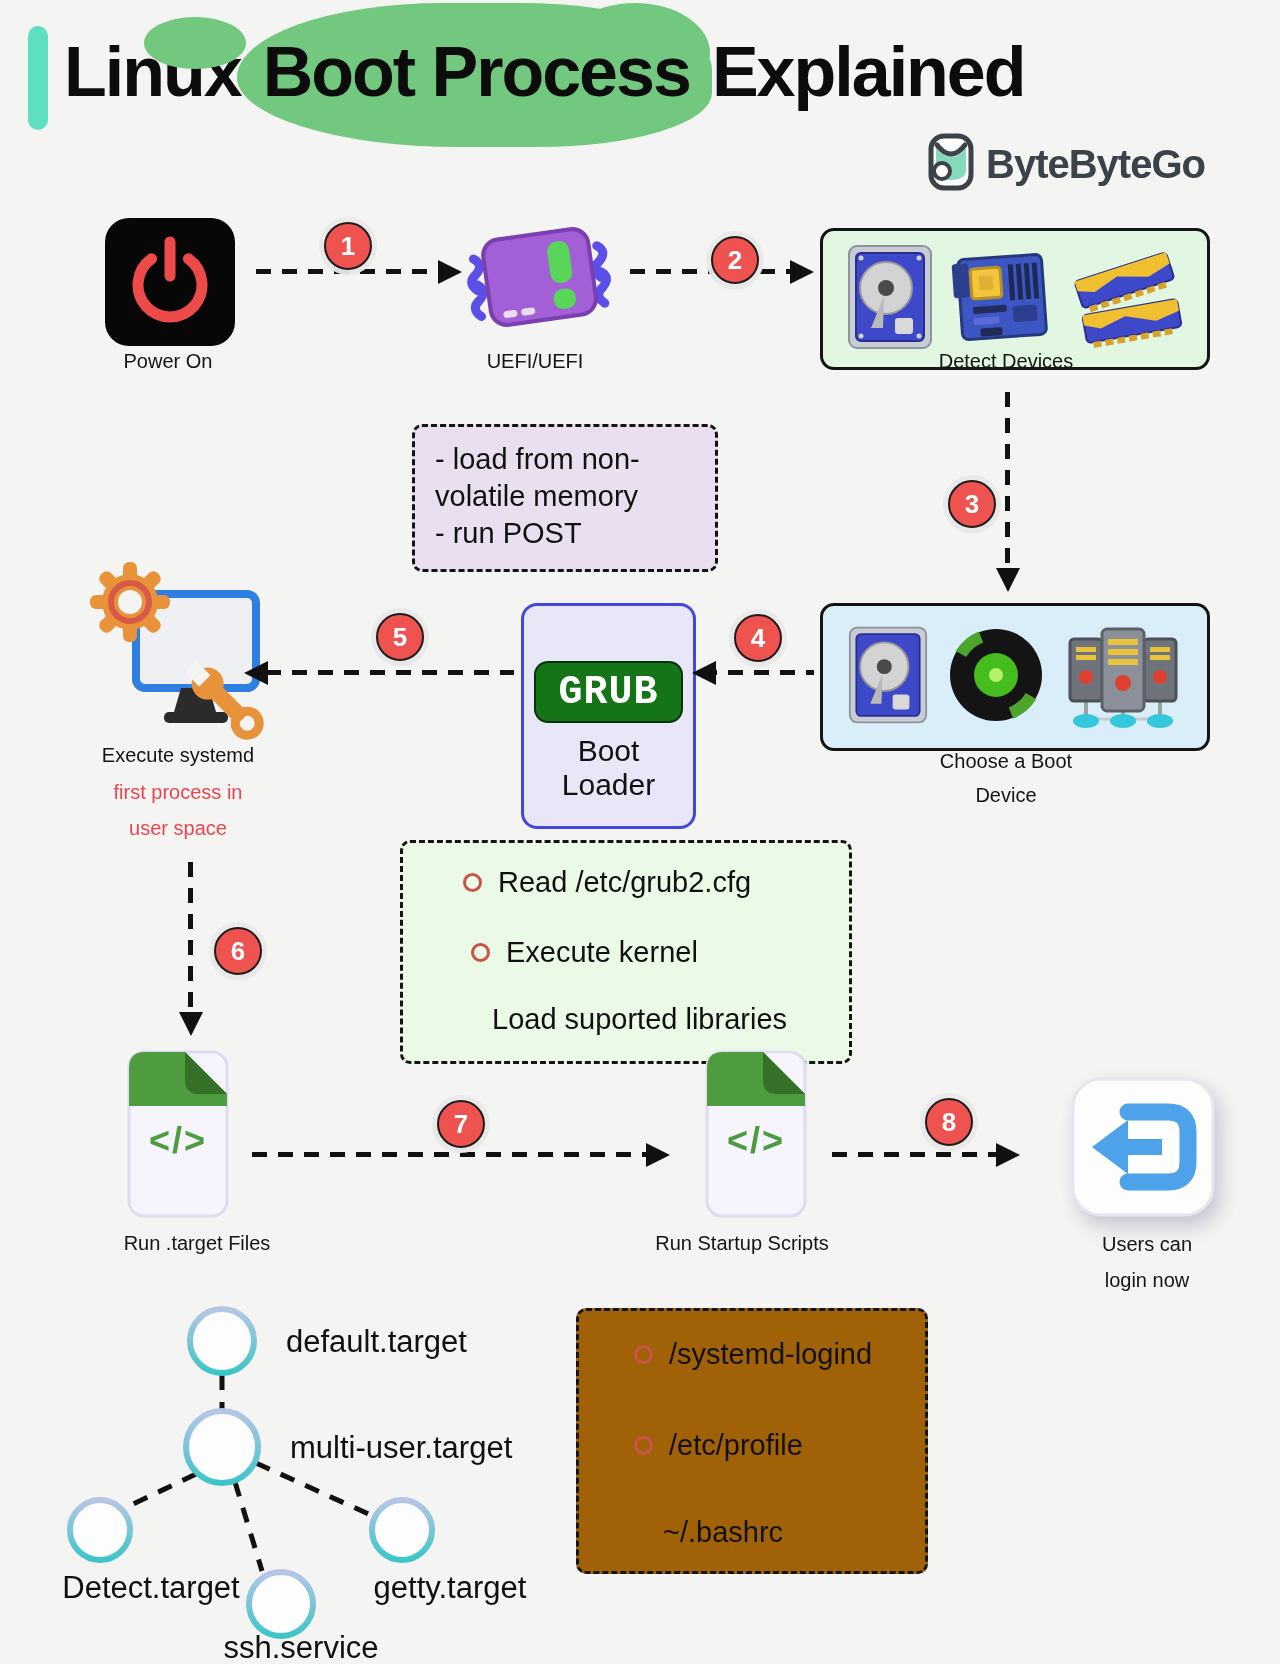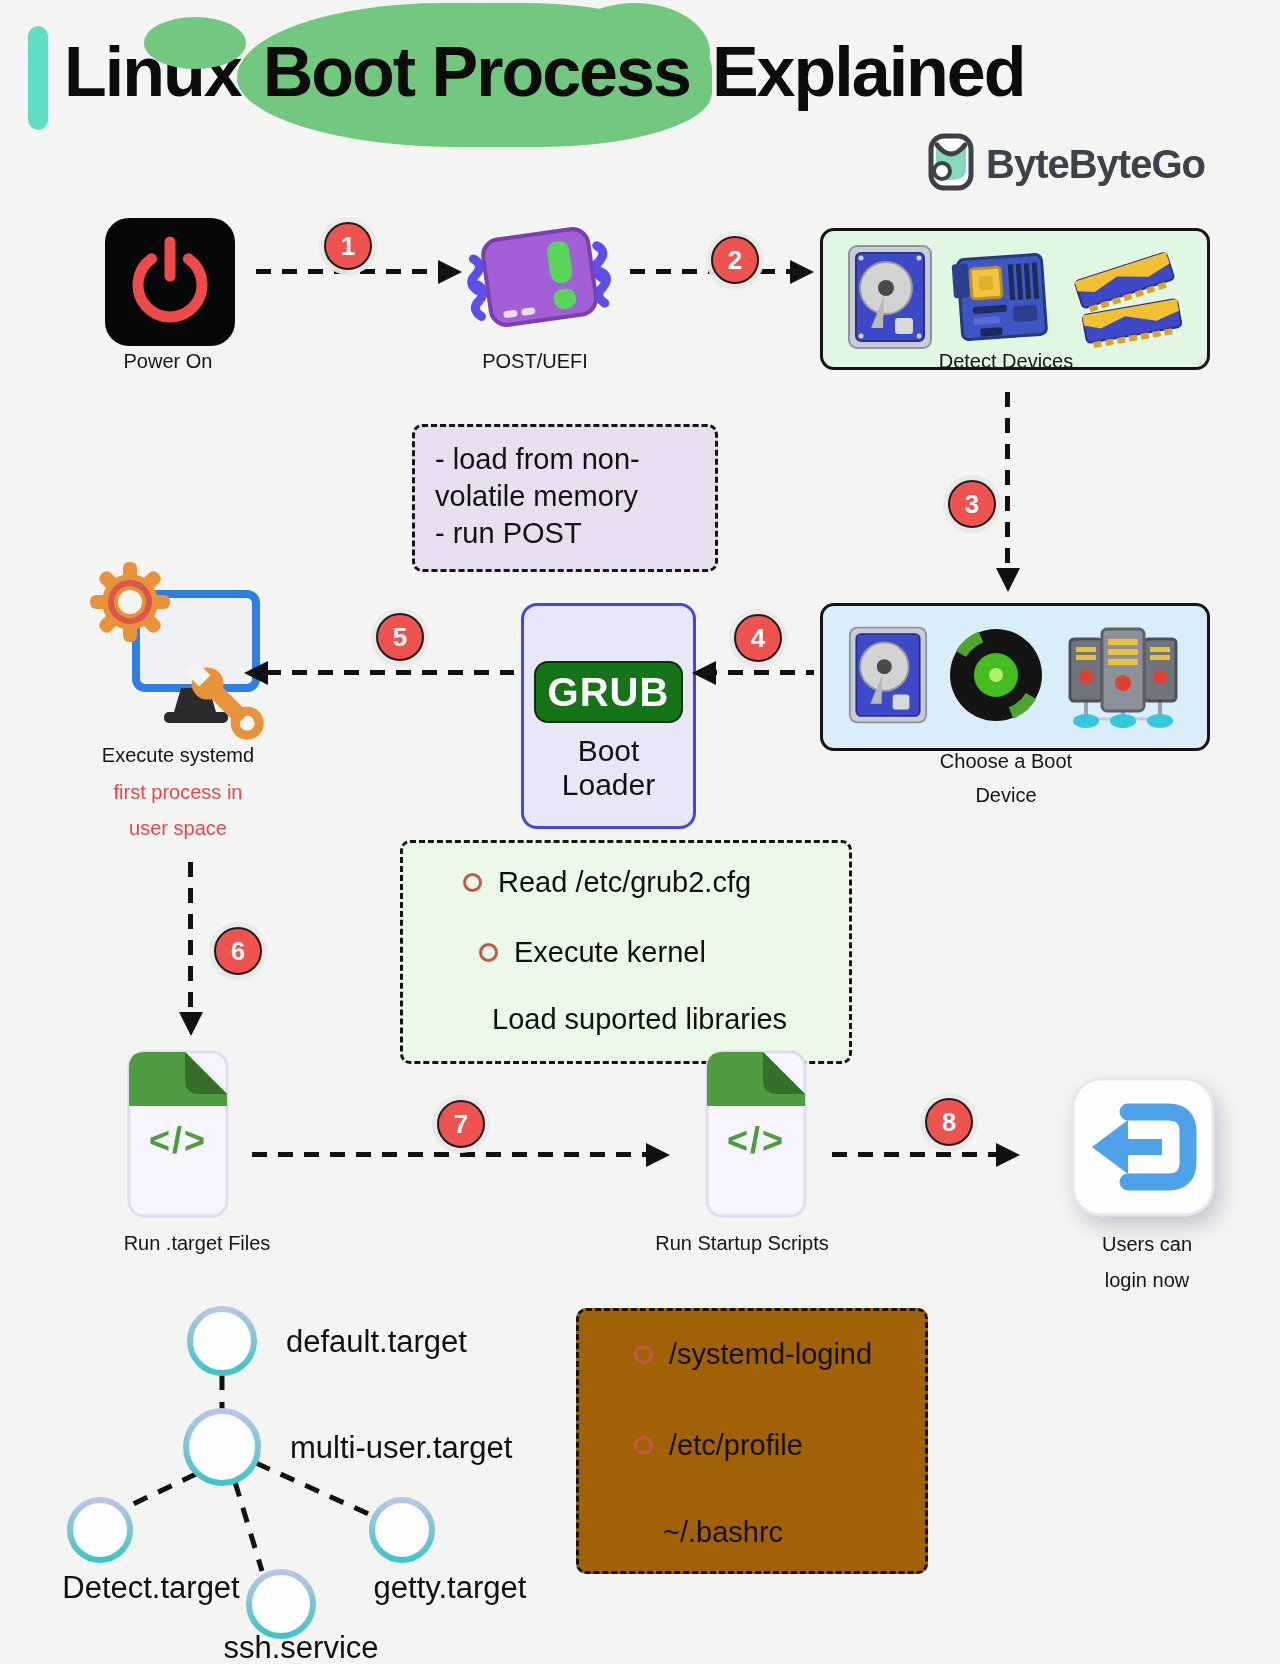--- a/index.html
+++ b/index.html
@@ -38,21 +38,21 @@
   .note-purple{background:#eadef1;}
   .note-green{background:#ebfae6;}
   .note-yellow{background:#a16207;}
   .note-line{position:absolute;left:20px;font-size:29px;color:#111;white-space:nowrap;}
   .note-item{position:absolute;display:flex;align-items:center;font-size:29px;color:#111;white-space:nowrap;}
   .bullet{width:13px;height:13px;border:3px solid #c9554a;border-radius:50%;margin-right:16px;flex:0 0 auto;}
   .power-chip{background:#070707;border-radius:24px;display:flex;align-items:center;justify-content:center;}
   .grub-box{background:#e8e6f7;border:3px solid #4547d6;border-radius:16px;}
   .grub-pill{position:absolute;left:10px;top:55px;width:145px;height:58px;background:#147417;border:2px solid #06320a;
              border-radius:14px;display:flex;align-items:center;justify-content:center;
-             color:#fff;font-size:40px;font-weight:700;letter-spacing:1px;}
+             color:#fff;font-size:40px;font-weight:700;letter-spacing:1px;font-family:Liberation Mono, monospace;}
   .grub-sub{position:absolute;left:0;top:128px;width:100%;text-align:center;font-size:30px;line-height:34px;color:#111;}
   .file-glyph{position:absolute;width:102px;text-align:center;color:#4f9b3f;font-weight:700;font-size:36px;letter-spacing:2px;}
   .login-wrap{filter:drop-shadow(6px 10px 10px rgba(110,110,150,.35));}
   .tree-lbl{position:absolute;font-size:31px;color:#111;white-space:nowrap;margin-left:28px;}
   .tree-lbl.c{text-align:center;width:240px;}
 </style>
 </head>
 <body>
 
 <div class="canvas">
@@ -94,21 +94,21 @@
         <path d="M146 44 q10 7 0 16 q-10 7 0 16" fill="none" stroke="#5b4fe8" stroke-width="9" stroke-linecap="round"></path>
         <path d="M146 70 q10 7 0 16 q-10 7 0 16" fill="none" stroke="#5b4fe8" stroke-width="9" stroke-linecap="round"></path>
         <rect x="32" y="24" width="106" height="86" rx="16" fill="#a25fd6" stroke="#7a3fb0" stroke-width="4"></rect>
         <rect x="96" y="34" width="22" height="42" rx="10" fill="#59d65a"></rect>
         <rect x="96" y="82" width="22" height="20" rx="9" fill="#59d65a"></rect>
         <rect x="44" y="96" width="14" height="7" rx="3.5" fill="#e9dcf5"></rect>
         <rect x="62" y="96" width="14" height="7" rx="3.5" fill="#e9dcf5"></rect>
       </g>
     </svg>
   </span>
-  <div class="abs lbl" style="left:425px;top:350px;width:220px;">POST/UEFI</div>
+  <div class="abs lbl" style="left:425px;top:350px;width:220px;">UEFI/UEFI</div>
 
   <div class="abs dash-h" style="left:630px;top:269px;width:160px;"></div>
   <div class="abs head r" style="left:790px;top:260px;"></div>
   <div class="abs badge" style="left:711px;top:236px;">2</div>
 
   <div class="abs device-box box-detect" style="left:820px;top:228px;width:372px;height:136px;">
     <span>
       <svg width="86" height="106" viewBox="0 0 86 106">
         <rect x="2" y="2" width="82" height="102" rx="8" fill="#c8ccd4" stroke="#8f949c" stroke-width="2"></rect>
         <rect x="9" y="9" width="68" height="88" rx="5" fill="#3d49c8" stroke="#2a2f8f" stroke-width="2"></rect>
@@ -275,21 +275,21 @@
     </span>
   </div>
   <div class="abs lbl" style="left:876px;top:750px;width:260px;">Choose a Boot</div>
   <div class="abs lbl" style="left:876px;top:784px;width:260px;">Device</div>
 
   <div class="abs note note-green" style="left:400px;top:840px;width:446px;height:218px;">
     <div class="note-item" style="left:60px;top:23px;">
       <span class="bullet"></span>
       <span>Read /etc/grub2.cfg</span>
     </div>
-    <div class="note-item" style="left:76px;top:93px;">
+    <div class="note-item" style="left:68px;top:93px;">
       <span class="bullet"></span>
       <span>Execute kernel</span>
     </div>
     <div class="note-item" style="left:89px;top:160px;">
       <span>Load suported libraries</span>
     </div>
   </div>
 
   <div class="abs dash-v" style="left:188px;top:862px;height:152px;"></div>
   <div class="abs head d" style="left:179px;top:1012px;"></div>

